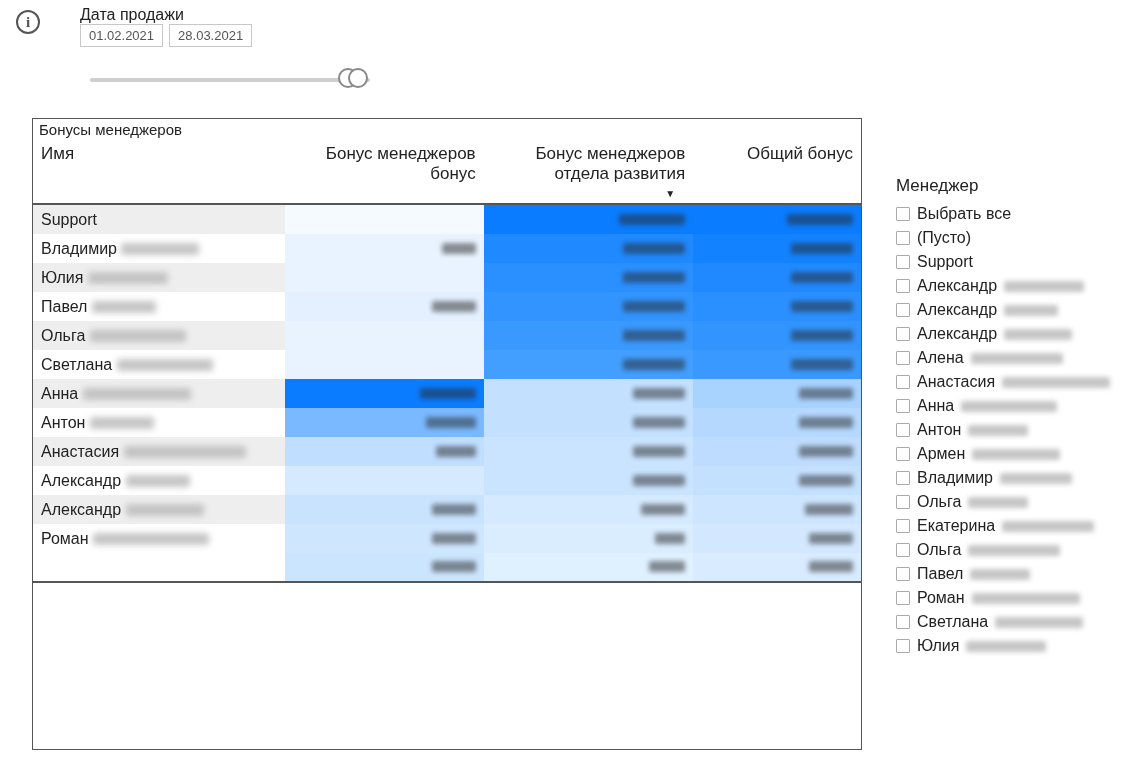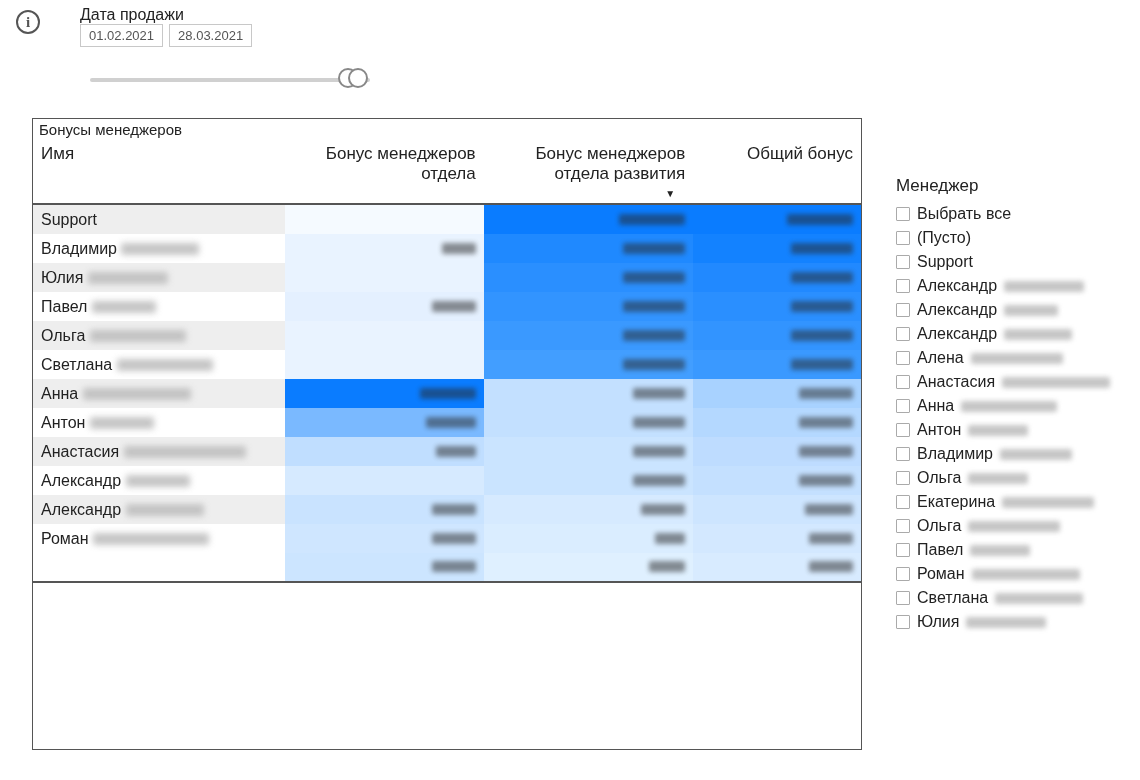--- a/index.html
+++ b/index.html
@@ -183,21 +183,21 @@
   <table>
     <colgroup>
       <col style="width:240px">
       <col style="width:190px">
       <col style="width:200px">
       <col style="width:160px">
     </colgroup>
     <thead>
       <tr>
         <th>Имя</th>
-        <th class="num">Бонус менеджеров отдела</th>
+        <th class="num">Бонус менеджеров бонус</th>
         <th class="num">Бонус менеджеров отдела развития</th>
         <th class="num">Общий бонус</th>
       </tr>
       <tr>
         <td></td>
             <td></td>
         <td class="sort-caret">▼</td>
         <td></td>
       </tr>
       <tr class="thead-border-row">
@@ -335,20 +335,25 @@
           <span>Анна</span>
           <span class="blurspan" style="width: 96px;"></span>
         </div>
         <div class="filter-item">
           <span class="cb"></span>
           <span>Антон</span>
           <span class="blurspan" style="width: 60px;"></span>
         </div>
         <div class="filter-item">
           <span class="cb"></span>
+          <span>Армен</span>
+          <span class="blurspan" style="width: 88px;"></span>
+        </div>
+        <div class="filter-item">
+          <span class="cb"></span>
           <span>Владимир</span>
           <span class="blurspan" style="width: 72px;"></span>
         </div>
         <div class="filter-item">
           <span class="cb"></span>
           <span>Ольга</span>
           <span class="blurspan" style="width: 60px;"></span>
         </div>
         <div class="filter-item">
           <span class="cb"></span>

